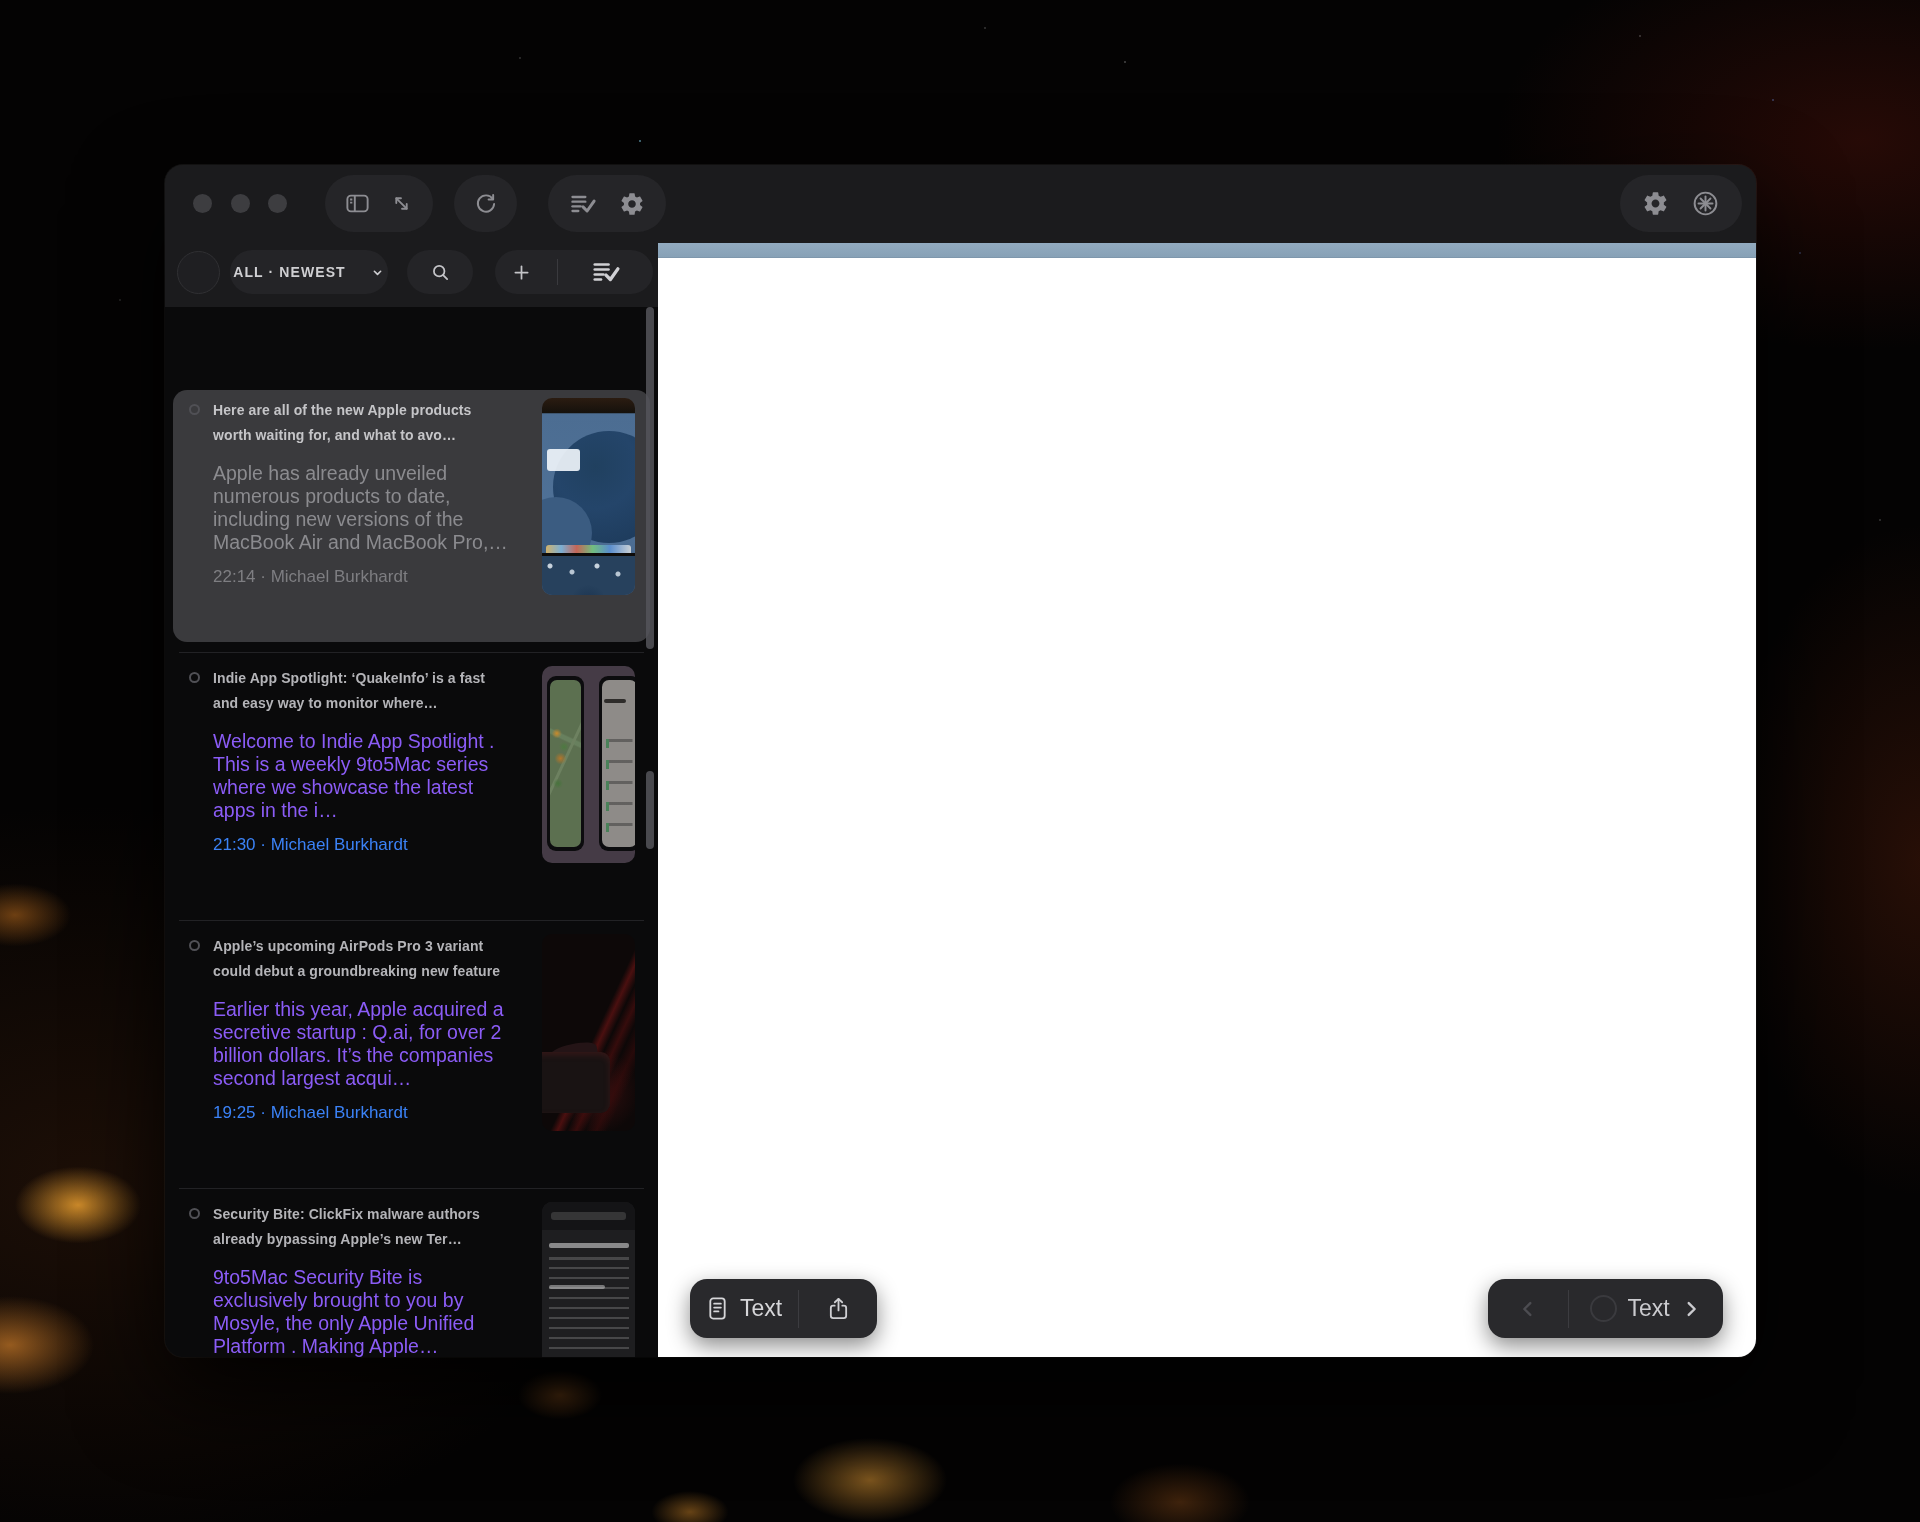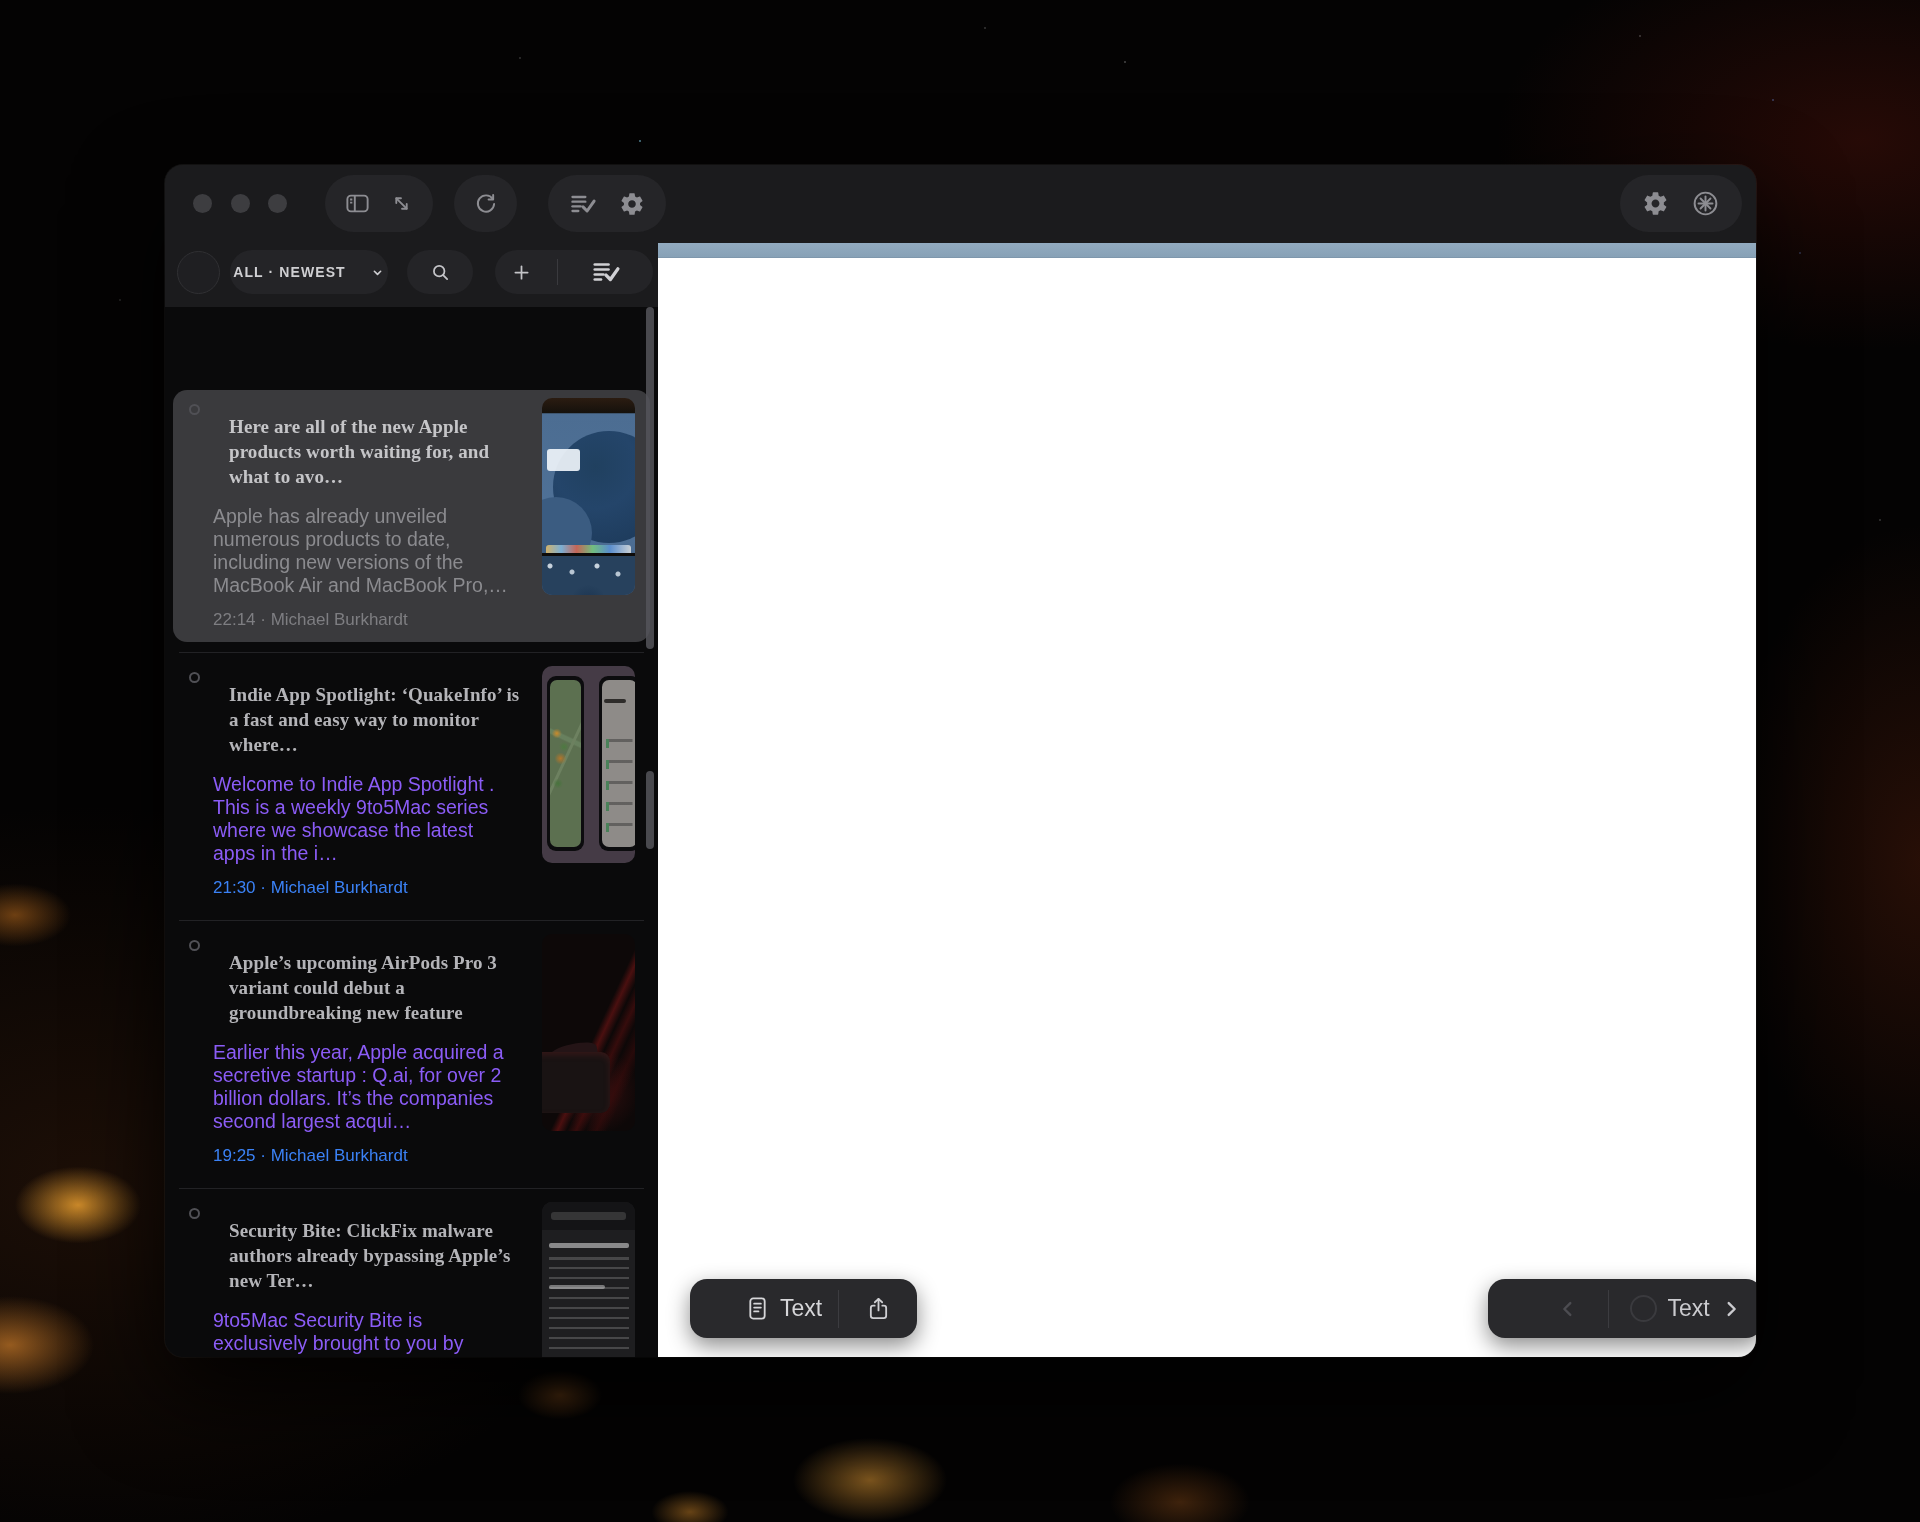--- a/index.html
+++ b/index.html
@@ -70,22 +70,22 @@
   
   .card{position:absolute;left:0;width:493px;height:252px;}
   .card.selected::before{content:"";position:absolute;left:8px;top:0;width:477px;height:252px;
     border-radius:14px;background:#3a3a3d;}
   .card.p1{top:147px}.card.p2{top:415px}.card.p3{top:683px}.card.p4{top:951px}
   .sep{position:absolute;left:14px;width:465px;height:1px;background:#222225;}
   .sep.s1{top:409px}.sep.s2{top:677px}.sep.s3{top:945px}
   .unread-dot{position:absolute;left:24px;top:14px;width:11px;height:11px;border-radius:50%;
     border:2px solid #505055;box-sizing:border-box;}
   .card-text{position:absolute;left:48px;top:8px;width:300px;}
-  .card-title{margin:16px;display:-webkit-box;-webkit-line-clamp:3;-webkit-box-orient:vertical;overflow:hidden;
-    width:292px;font-size:19px;line-height:25px;font-weight:600;color:#b4b4b8;letter-spacing:.1px;font-family:Liberation Serif, serif;}
+  .card-title{margin:0;display:-webkit-box;-webkit-line-clamp:3;-webkit-box-orient:vertical;overflow:hidden;
+    width:292px;font-size:14px;line-height:25px;font-weight:600;color:#b4b4b8;letter-spacing:.1px;}
   .card-summary{margin:14px 0 0 0;display:-webkit-box;-webkit-line-clamp:4;-webkit-box-orient:vertical;overflow:hidden;
     width:296px;font-size:19.5px;line-height:23px;font-weight:400;color:#8b5cf6;}
   .card-meta{margin-top:13px;font-size:17px;color:#3b82f6;}
   .card.selected .card-title{color:#c5c5c8}
   .card.selected .card-summary{color:#8b8b8f}
   .card.selected .card-meta{color:#7e7e82}
 
   .thumb{position:absolute;left:377px;top:8px;width:93px;height:197px;border-radius:10px;overflow:hidden;}
   .thumb>div{position:absolute;}
 
@@ -149,21 +149,21 @@
   .list-scroll.b{top:606px;height:78px;}
 
   
   .right-pane{position:absolute;left:493px;top:78px;width:1098px;height:1114px;background:#ffffff;}
   .reader-topbar{position:absolute;left:0;top:0;width:100%;height:15px;
     background:linear-gradient(180deg,#92abc0,#87a1b6);border-bottom:1px solid #7e97ac;box-sizing:border-box;}
 
   
   .float-pill{position:absolute;top:1114px;height:59px;border-radius:17px;background:#29292c;
     box-shadow:0 8px 22px rgba(0,0,0,.45), 0 0 0 1px rgba(255,255,255,.04);
-    display:flex;align-items:center;color:#d4d4d7;padding-left:40px;}
+    display:flex;align-items:center;color:#d4d4d7;}
   .float-pill .vdiv{width:1px;height:38px;background:#3c3c40;}
   .text-pill{left:525px;width:187px;}
   .text-pill .doc-zone{width:108px;display:flex;align-items:center;justify-content:center;gap:11px;
     font-size:23px;font-weight:500;color:#d6d6d9;}
   .text-pill .share-zone{flex:1;display:flex;justify-content:center;color:#cfcfd3;}
   .next-pill{left:1323px;width:235px;}
   .next-pill .back-zone{width:80px;display:flex;justify-content:center;color:#4c4c51;}
   .next-pill .fwd-zone{flex:1;display:flex;align-items:center;justify-content:center;gap:10px;
     font-size:23px;font-weight:500;color:#cbcbcf;}
   .next-pill .circ{width:27px;height:27px;border-radius:50%;border:2.5px solid #3a3a3e;box-sizing:border-box;}

